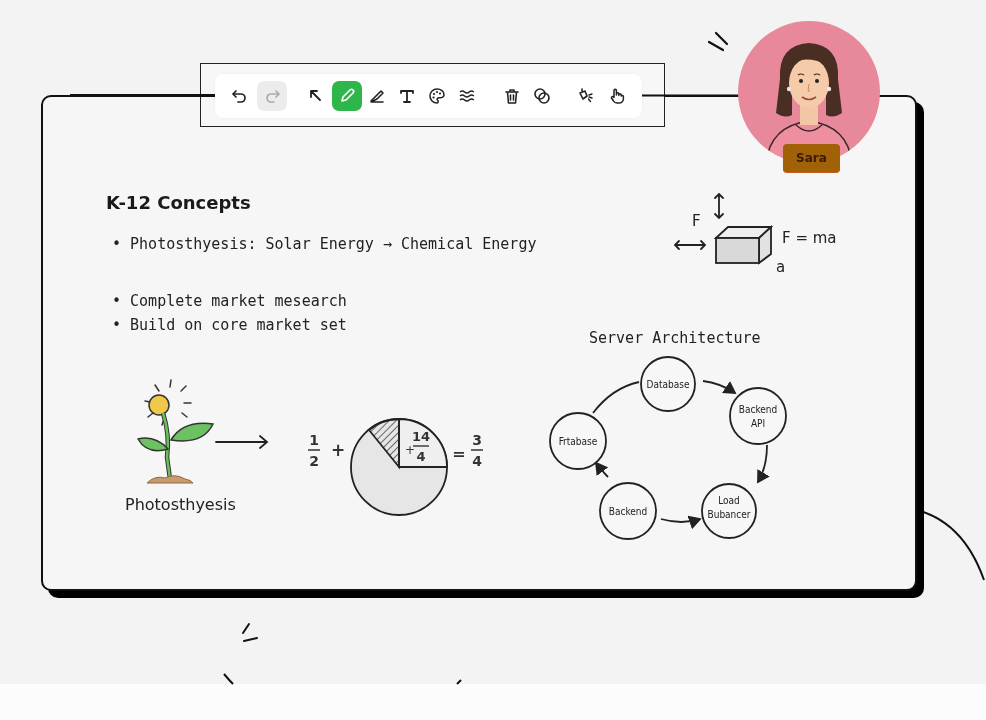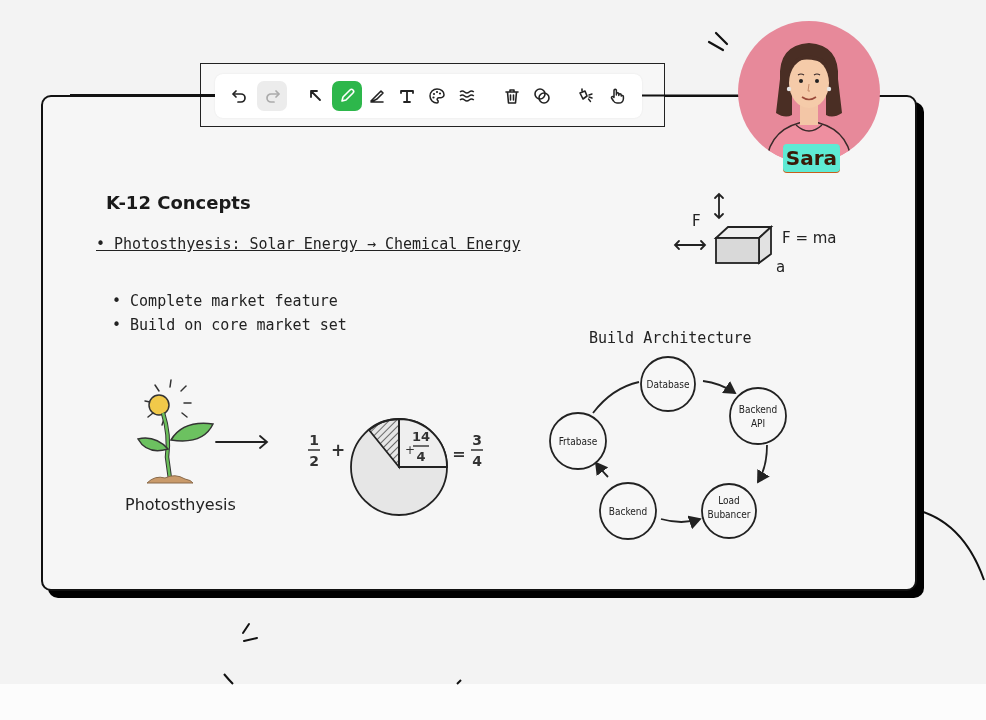--- a/index.html
+++ b/index.html
@@ -6,21 +6,21 @@
   body{width:986px;height:720px;background:#f3f3f3;position:relative;overflow:hidden;font-family:"DejaVu Sans",sans-serif;color:#222;}
   .bottom-strip{position:absolute;left:0;top:684px;width:986px;height:36px;background:#fcfcfc;}
   .board{position:absolute;left:41px;top:95px;width:872px;height:492px;border:2.5px solid #111;border-radius:10px;background:#f6f6f6;box-shadow:7px 7px 0 #000;}
   .toolbar-frame{position:absolute;left:200px;top:63px;width:465px;height:64px;border:1.5px solid #222;background:#f7f7f7;box-sizing:border-box;}
   .toolbar{position:absolute;left:215px;top:74px;width:427px;height:44px;background:#fff;border-radius:8px;box-shadow:0 0 2px rgba(0,0,0,.08);}
   .tool{position:absolute;top:7px;width:30px;height:30px;border-radius:7px;display:flex;align-items:center;justify-content:center;}
   .tool svg{width:20px;height:20px;}
   .tool.active{background:#2db74b;}
   .tool.disabled{background:#ececec;}
   .avatar{position:absolute;left:738px;top:21px;width:142px;height:142px;border-radius:50%;background:#e7899a;overflow:hidden;}
-  .name-tag{position:absolute;left:783px;top:144px;width:57px;height:28px;background:#5eead4;border-radius:4px;color:#3a1a08;font-weight:bold;font-size:20px;display:flex;align-items:center;justify-content:center;font-family:"DejaVu Sans",sans-serif;box-shadow:0 1px 0 #c85e1c;}
+  .name-tag{position:absolute;left:783px;top:144px;width:57px;height:28px;background:#a16207;border-radius:4px;color:#3a1a08;font-weight:bold;font-size:12px;display:flex;align-items:center;justify-content:center;font-family:"DejaVu Sans",sans-serif;box-shadow:0 1px 0 #c85e1c;}
   .heading{position:absolute;left:106px;top:192px;font-size:18px;font-weight:bold;color:#1a1a1a;font-family:"DejaVu Sans",sans-serif;}
   .bullet{position:absolute;font-family:"DejaVu Sans Mono",monospace;font-size:15px;color:#222;}
   .label-sans{position:absolute;font-family:"DejaVu Sans",sans-serif;color:#222;}
   svg.abs{position:absolute;overflow:visible;}
 </style>
 </head>
 <body>
 
 <div class="bottom-strip"></div>
 
@@ -126,22 +126,22 @@
     <path d="M60 54 Q63 52 66 54 M76 54 Q79 52 82 54" stroke="#3a2a2a" stroke-width="1.2" fill="none"></path>
     <path d="M71 63 L70 70 L72 70" stroke="#c48a6a" stroke-width="1" fill="none"></path>
     <path d="M64 76 Q71 81 78 76" stroke="#9a4a3a" stroke-width="1.6" fill="none"></path>
     <circle cx="51" cy="68" r="2.2" fill="#e7e7e7"></circle>
     <circle cx="91" cy="68" r="2.2" fill="#e7e7e7"></circle>
   </svg>
 </div>
 <div class="name-tag">Sara</div>
 
 <div class="heading">K-12 Concepts</div>
-<div class="bullet" style="left:96px;top:235px;text-decoration:underline;">• Photosthyesis: Solar Energy → Chemical Energy</div>
-<div class="bullet" style="left:112px;top:292px;">• Complete market feature</div>
+<div class="bullet" style="left:112px;top:235px;">• Photosthyesis: Solar Energy → Chemical Energy</div>
+<div class="bullet" style="left:112px;top:292px;">• Complete market mesearch</div>
 <div class="bullet" style="left:112px;top:316px;">• Build on core market set</div>
 
 <svg class="abs" style="left:668px;top:188px;width:180px;height:92px;">
   <g stroke="#222" stroke-width="1.8" fill="none" stroke-linecap="round">
     <path d="M51 6 V30 M47 10 L51 6 L55 10 M47 26 L51 30 L55 26"></path>
     <path d="M7 57 H37 M11 53 L7 57 L11 61 M33 53 L37 57 L33 61"></path>
     <path d="M84 48 H100 M88 44 L84 48 L88 52"></path>
   </g>
   <g>
     <path d="M48 50 L60 39 L103 39 L91 50 Z" fill="#eee" stroke="#222" stroke-width="1.8"></path>
@@ -190,21 +190,21 @@
   <text x="110" y="44" text-anchor="middle" font-family="DejaVu Sans, sans-serif" font-size="12" fill="#333">+</text>
   <text x="121" y="31" text-anchor="middle" font-family="DejaVu Sans, sans-serif" font-size="13" font-weight="bold" fill="#333">14</text>
   <line x1="113" y1="36" x2="129" y2="36" stroke="#333" stroke-width="1.4"></line>
   <text x="121" y="51" text-anchor="middle" font-family="DejaVu Sans, sans-serif" font-size="13" font-weight="bold" fill="#333">4</text>
   <text x="159" y="49" text-anchor="middle" font-family="DejaVu Sans, sans-serif" font-size="16" font-weight="bold" fill="#333">=</text>
   <text x="177" y="35" text-anchor="middle" font-family="DejaVu Sans, sans-serif" font-size="14" font-weight="bold" fill="#333">3</text>
   <line x1="171" y1="40" x2="183" y2="40" stroke="#333" stroke-width="1.5"></line>
   <text x="177" y="56" text-anchor="middle" font-family="DejaVu Sans, sans-serif" font-size="14" font-weight="bold" fill="#333">4</text>
 </svg>
 
-<div class="label-sans" style="left:589px;top:329px;font-size:15px;font-family:'DejaVu Sans Mono',monospace;">Build Architecture</div>
+<div class="label-sans" style="left:589px;top:329px;font-size:15px;font-family:'DejaVu Sans Mono',monospace;">Server Architecture</div>
 <svg class="abs" style="left:540px;top:355px;width:260px;height:190px;">
   <defs>
     <marker id="ah" markerWidth="8" markerHeight="8" refX="6" refY="4" orient="auto">
       <path d="M0 0 L7 4 L0 8 Z" fill="#222"></path>
     </marker>
   </defs>
   <g fill="none" stroke="#222" stroke-width="1.8">
     <path d="M163 26 Q180 28 195 38" marker-end="url(#ah)"></path>
     <path d="M227 90 Q227 112 218 127" marker-end="url(#ah)"></path>
     <path d="M121 164 Q142 170 160 164" marker-end="url(#ah)"></path>

